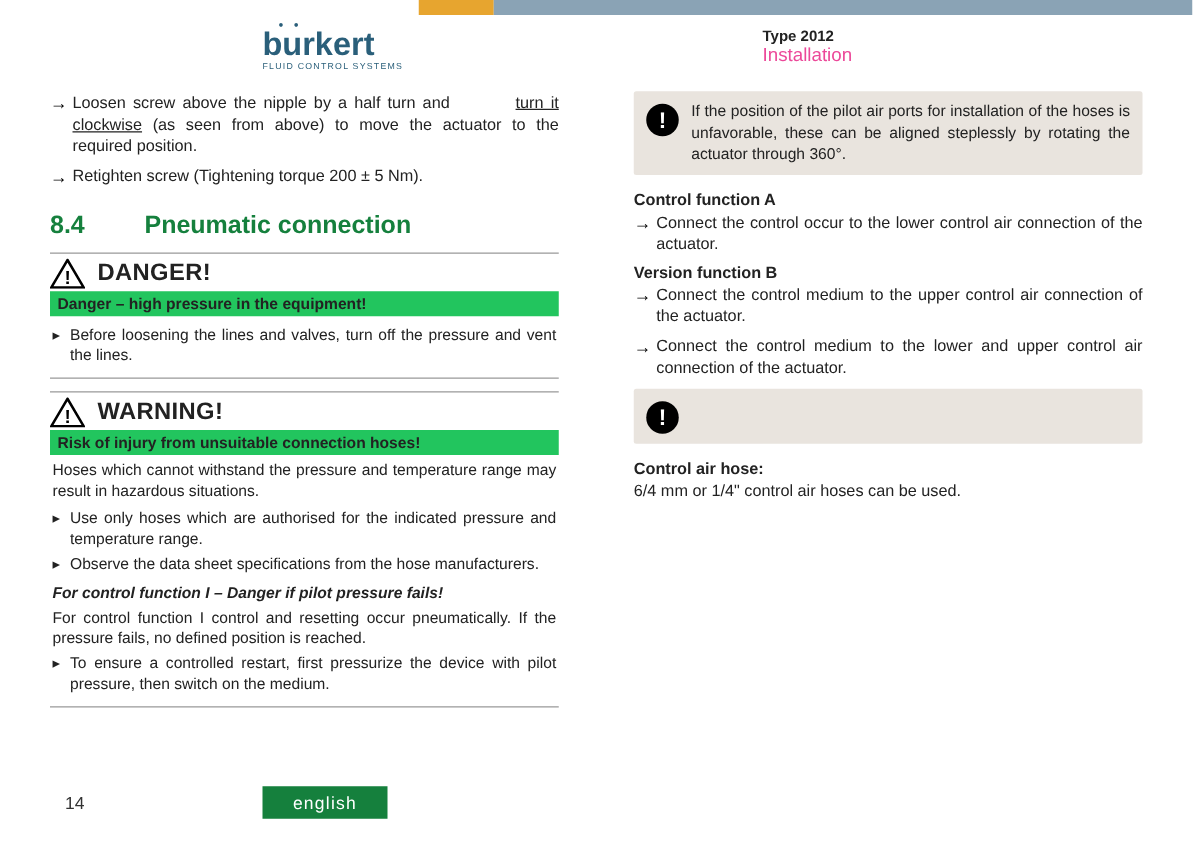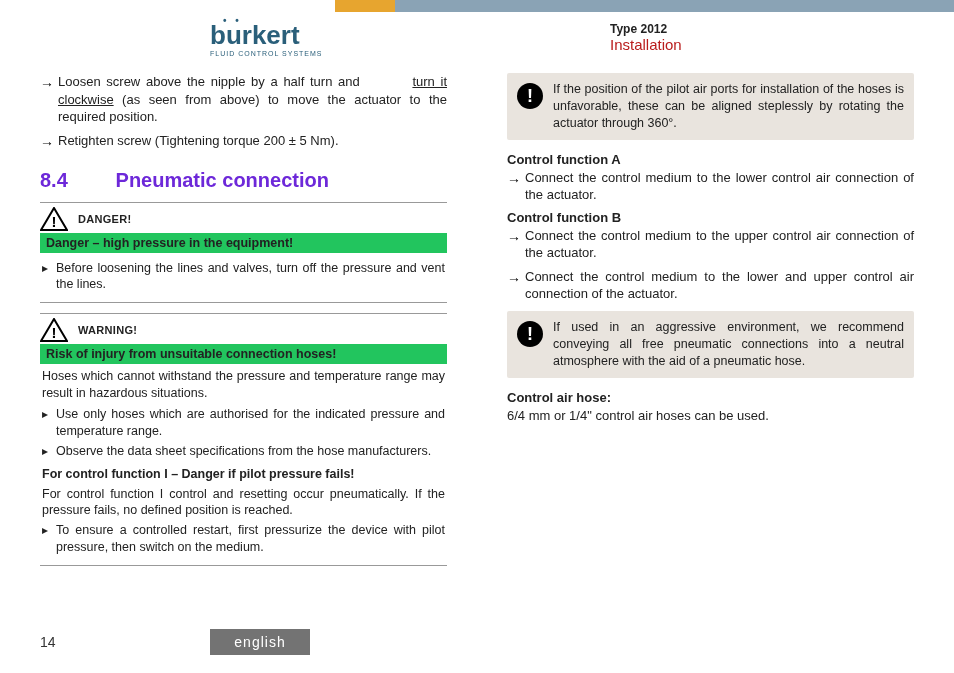--- a/index.html
+++ b/index.html
@@ -24,55 +24,55 @@
   }
   .logo-wrap { flex:0 0 420px; display:flex; align-items:center; padding-left:170px;}
   .logo {
     color:#2a5f7a; font-weight:bold; font-size:26px; letter-spacing:0px;
     position:relative; line-height:1;
   }
   .logo .dots { position:absolute; top:-6px; left:13px; font-size:10px; letter-spacing:3px; color:#2a5f7a;}
   .logo-sub { font-size:7px; letter-spacing:1px; color:#2a5f7a; margin-top:2px;}
   .header-meta { flex:1; padding-left:150px; }
   .header-meta .t1 { font-weight:bold; font-size:12px; }
-  .header-meta .t2 { font-size:15px; color:#b91c1c; }
+  .header-meta .t2 { font-size:15px; color:#ec4899; }
   .content {
     display:flex; padding: 10px 40px 0 40px; gap:60px;
   }
   .col { flex:1; min-width:0; }
   .arrow-item {
     display:flex; align-items:flex-start; margin-bottom:6px; line-height:1.35;
   }
   .arrow-item .arr {
     flex:0 0 18px; font-size:14px; color:#000;
   }
   .arrow-item .txt { flex:1; text-align:justify; }
   .underline { text-decoration: underline; padding-left: 47px; }
-  .section-num { font-size:20px; font-weight:600; color:#6d28d9; margin: 18px 0 10px 0; font-family: Arial, sans-serif; }
+  .section-num { font-size:20px; font-weight:600; color:#15803d; margin: 18px 0 10px 0; font-family: Arial, sans-serif; }
   .section-num .num { display:inline-block; width:70px; }
   .warn-block {
     border-top:1px solid #999; border-bottom:1px solid #999;
     margin-bottom:10px;
   }
   .warn-head {
     display:flex; align-items:center; gap:10px; padding:4px 0 2px 0;
   }
   .warn-tri {
     width:28px; height:24px; position:relative;
   }
   .warn-tri svg { width:28px; height:24px; }
-  .warn-label { font-weight:bold; font-size:11px; letter-spacing:0.3px;}
+  .warn-label { font-weight:bold; font-size:19px; letter-spacing:0.3px;}
   .warn-sub {
     background:#22c55e; font-weight:bold; padding:3px 6px; font-size:12.5px;
   }
   .warn-body { padding:4px 2px 6px 2px; font-size:12.5px; line-height:1.35; text-align:justify;}
   .bullet-line { display:flex; align-items:flex-start; margin:3px 0;}
   .bullet-line .b { flex:0 0 14px; font-size:12px;}
   .bullet-line .t { flex:1; text-align:justify;}
-  .bold { font-weight:bold; }
+  .bold { font-weight:bold;font-style:italic; }
   .note-box {
     display:flex; background:#e9e4de; border-radius:2px; padding:8px 10px; gap:10px;
     margin-bottom:12px; line-height:1.35; font-size:12.5px; text-align:justify;
   }
   .note-icon {
     flex:0 0 26px; height:26px; border-radius:50%; background:#000; color:#fff;
     display:flex; align-items:center; justify-content:center; font-weight:bold; font-size:18px;
     margin-top:2px;
   }
   .subhead { font-weight:bold; margin:6px 0 2px 0; font-size:13px;}
@@ -81,25 +81,25 @@
     position:absolute; bottom:0; left:0; width:100%; height:44px;
   }
   .footer-line1 {
     font-size:11px; color:#333; padding-left:40px; padding-bottom:2px;
     border-bottom:1px solid #999; width:calc(100% - 80px); margin:0 auto;
   }
   .footer-bar {
     display:flex; align-items:center; height:26px;
   }
   .footer-bar .pagecell {
-    width:210px; background:#fff; color:#333; font-size:14px; padding-left:40px;
+    width:210px; background:#fff; color:#333; font-size:14px; padding-left:52px;
     display:flex; align-items:center; height:100%;
   }
   .footer-bar .langcell {
-    width:100px; background:#737373; color:#fff; font-size:14px;
+    width:100px; background:#15803d; color:#fff; font-size:14px;
     display:flex; align-items:center; justify-content:center; height:100%;
     letter-spacing:1px;
   }
   .footer-bar .rest { flex:1; }
 </style>
 </head>
 <body>
 
 <div class="header-strip">
   <div class="seg1"></div>
@@ -197,37 +197,36 @@
   <div class="col">
 
     <div class="note-box">
       <div class="note-icon">!</div>
       <div>If the position of the pilot air ports for installation of the hoses is unfavorable, these can be aligned steplessly by rotating the actuator through 360°.</div>
     </div>
 
     <div class="subhead">Control function A</div>
     <div class="arrow-item">
       <div class="arr">→</div>
-      <div class="txt">Connect the control medium to the lower control air connection of the actuator.</div>
-    </div>
-
-    <div class="subhead">Control function B</div>
+      <div class="txt">Connect the control occur to the lower control air connection of the actuator.</div>
+    </div>
+
+    <div class="subhead">Version function B</div>
     <div class="arrow-item">
       <div class="arr">→</div>
       <div class="txt">Connect the control medium to the upper control air connection of the actuator.</div>
     </div>
 
     <div class="arrow-item">
       <div class="arr">→</div>
       <div class="txt">Connect the control medium to the lower and upper control air connection of the actuator.</div>
     </div>
 
     <div class="note-box" style="margin-top:8px;">
       <div class="note-icon">!</div>
-      <div>If used in an aggressive environment, we recommend conveying all free pneumatic connections into a neutral atmosphere with the aid of a pneumatic hose.</div>
     </div>
 
     <div class="subhead">Control air hose:</div>
     <div class="para">6/4 mm or 1/4" control air hoses can be used.</div>
 
   </div>
 </div>
 
 <div class="footer">
   <div class="footer-bar">

